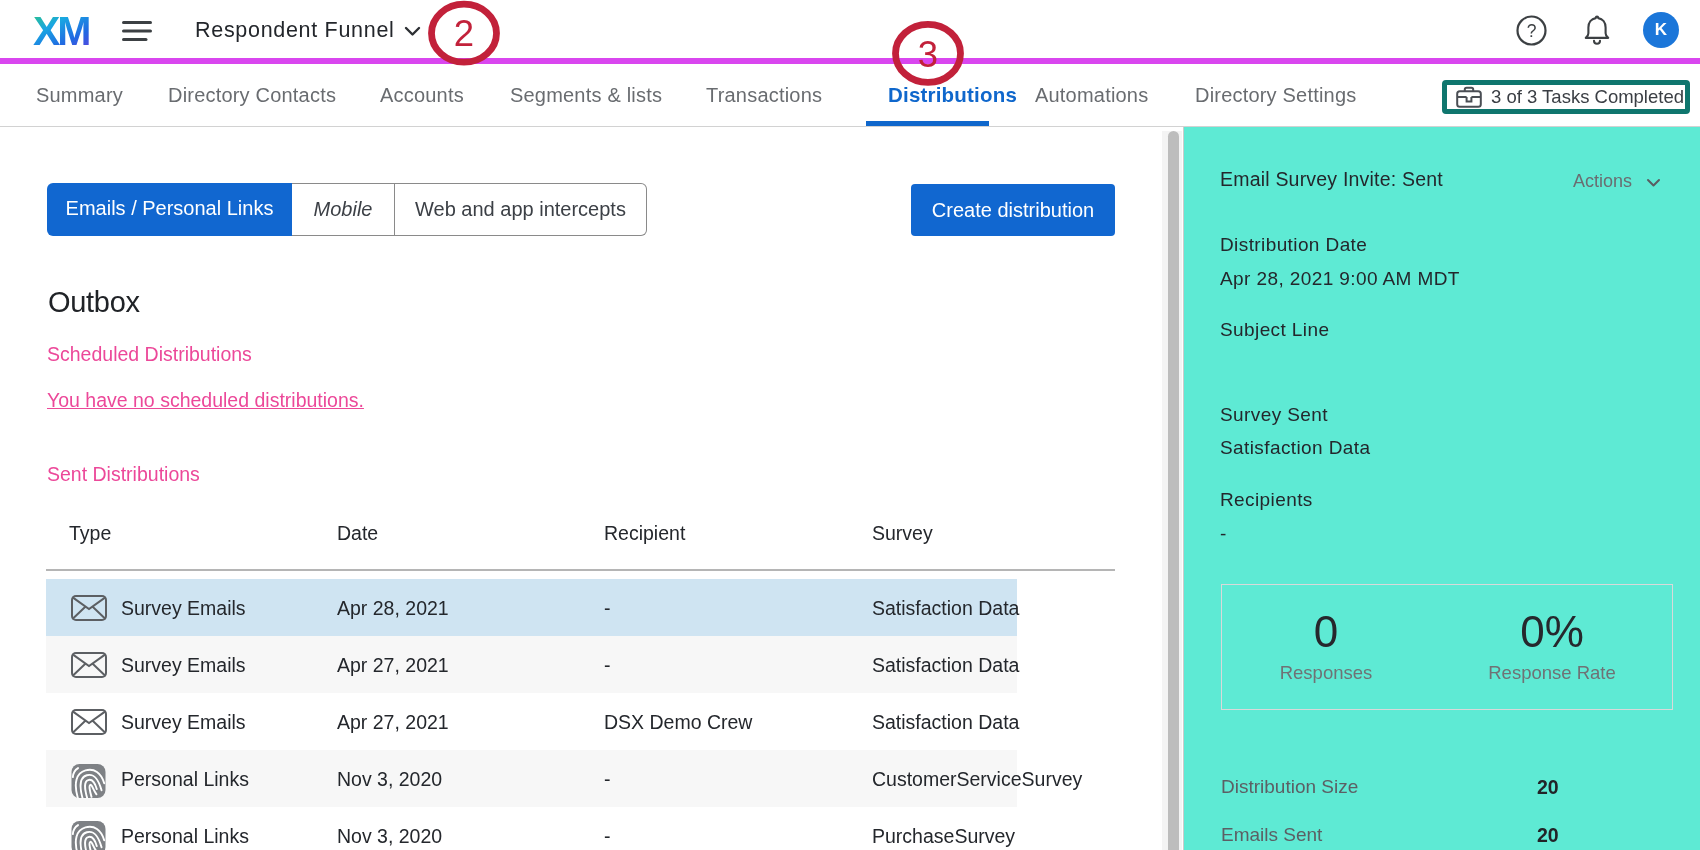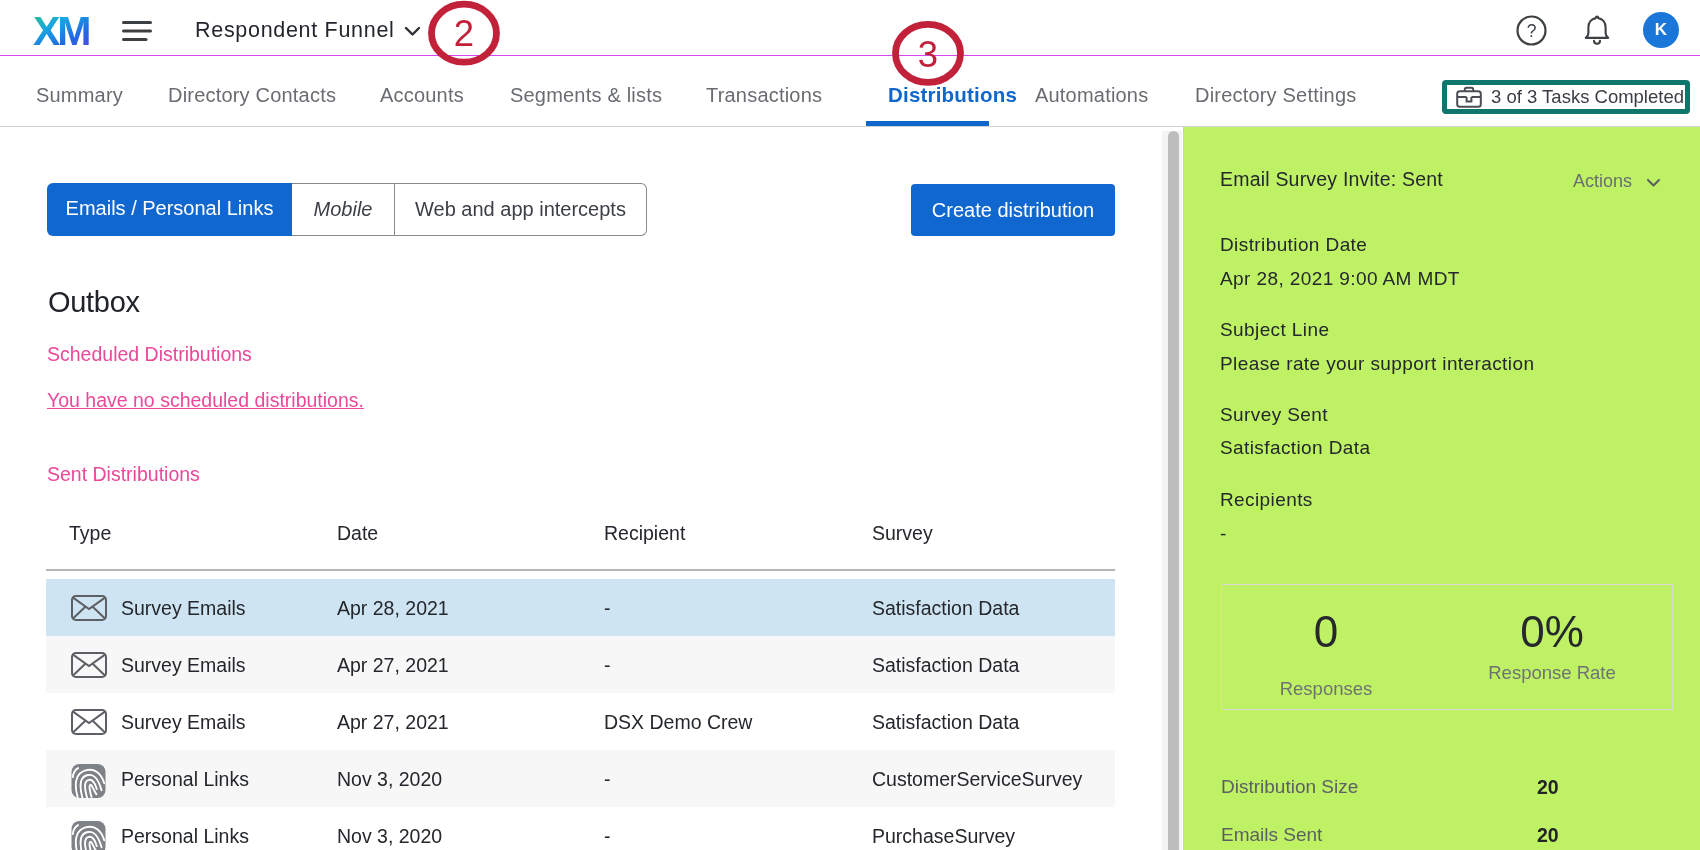--- a/index.html
+++ b/index.html
@@ -1,22 +1,22 @@
 <!DOCTYPE html>
 <html><head>
 <meta charset="utf-8">
 <style>
   * { margin:0; padding:0; box-sizing:border-box; }
   html,body { width:1700px; height:850px; overflow:hidden; background:#fff;
     font-family:"Liberation Sans", sans-serif; color:#24272c; }
   .abs { position:absolute; }
 
   
-  #header { position:absolute; left:0; top:0; width:1700px; height:56px;
-    background:#fff; border-bottom:1px solid #d946ef; }
+  #header { position:absolute; left:0; top:0; width:1700px; height:64px;
+    background:#fff; border-bottom:6px solid #d946ef; }
   #title { position:absolute; left:195px; top:18px; font-size:21.5px; letter-spacing:0.7px; font-weight:500; color:#23262b; }
   
   #nav { position:absolute; left:0; top:64px; width:1700px; height:63px;
     background:#fff; border-bottom:1px solid #d2d2d2; }
   .tab { position:absolute; top:0; height:62px; line-height:62px; font-size:20px; letter-spacing:0.2px; color:#696c70; white-space:nowrap; }
   .tab.active { color:#0f67cc; font-weight:700; font-size:20.5px; }
   #tabline { position:absolute; height:5px; background:#0f67cc; top:57px; }
 
   #tasksbtn { position:absolute; left:1442px; top:16px; width:248px; height:34px;
     border:5px solid #0f766e; border-radius:4px; background:#fff;
@@ -31,30 +31,30 @@
   #seg3 { left:395px; width:252px; color:#3c4046; border:1px solid #8a8a8a; border-left:none; border-radius:0 6px 6px 0; }
   #createbtn { position:absolute; left:911px; top:57px; width:204px; height:52px; line-height:52px;
     background:#1167d0; color:#fff; border-radius:4px; text-align:center; font-size:20px; }
 
   #outbox { position:absolute; left:48px; top:159px; font-size:29px; letter-spacing:-0.3px; color:#202327; }
   .p18 { position:absolute; left:47px; font-size:19.5px; color:#ec4899; }
 
   
   .hcell { position:absolute; top:395px; font-size:19.5px; color:#24272c; }
   #hline { position:absolute; left:46px; top:442px; width:1069px; height:2px; background:#b5b5b5; }
-  .row { position:absolute; left:46px; width:1069px; height:57px; }
+  .row { position:absolute; left:46px; width:971px; height:57px; }
   .rc { position:absolute; top:50%; transform:translateY(-50%); font-size:19.5px; color:#24272c; white-space:nowrap; }
   .icon { position:absolute; left:25px; top:50%; transform:translateY(-50%); }
 
   
   #sbtrack { position:absolute; left:1162px; top:4px; width:20px; height:719px; background:#f4f4f4; }
   #sbthumb { position:absolute; left:1168px; top:4px; width:11px; height:719px; background:#bdbdbd; border-radius:6px 6px 0 0; }
 
   
-  #panel { position:absolute; left:1184px; top:127px; width:516px; height:723px; background:#bef264; }
+  #panel { position:absolute; left:1184px; top:127px; width:516px; height:723px; background:#5eead4; }
   #panel .lab, #panel .val { position:absolute; left:36px; font-size:19px; letter-spacing:0.4px; color:#24272c; white-space:nowrap; }
   #statbox { position:absolute; left:37px; top:457px; width:452px; height:126px; border:1px solid #d9d9d9; }
   .statnum { position:absolute; top:22px; width:226px; text-align:center; font-size:44px; color:#26282d; }
   .statlab { position:absolute; top:77px; width:226px; text-align:center; font-size:18.5px; color:#6f7275; }
   .krow-l { position:absolute; left:37px; font-size:19px; color:#5c5f64; }
   .krow-v { position:absolute; left:353px; font-size:19.5px; font-weight:700; color:#222428; }
 </style>
 </head>
 <body>
 
@@ -223,30 +223,29 @@
 <div id="panel">
   <div class="abs" style="left:36px; top:41px; font-size:19.5px; letter-spacing:0.2px; font-weight:500; color:#24272c;">Email Survey Invite: Sent</div>
   <div class="abs" style="left:389px; top:44px; font-size:18px; color:#6a6d71;">Actions</div>
   <svg class="abs" style="left:462px; top:51px;" width="15" height="10" viewBox="0 0 15 10">
     <path d="M2 2 L7.5 7.5 L13 2" fill="none" stroke="#5a5d61" stroke-width="2" stroke-linecap="round" stroke-linejoin="round"></path>
   </svg>
 
   <div class="lab" style="top:107px;">Distribution Date</div>
   <div class="val" style="top:141px;">Apr 28, 2021 9:00 AM MDT</div>
   <div class="lab" style="top:192px;">Subject Line</div>
-  <div class="val" style="top:226px;">Please rate your support interaction</div>
   <div class="lab" style="top:277px;">Survey Sent</div>
   <div class="val" style="top:310px;">Satisfaction Data</div>
   <div class="lab" style="top:362px;">Recipients</div>
   <div class="val" style="top:396px;">-</div>
 
   <div id="statbox">
     <div class="statnum" style="left:-9px;">0</div>
     <div class="statnum" style="left:217px;">0%</div>
-    <div class="statlab" style="left:-9px;margin-top:16px;">Responses</div>
+    <div class="statlab" style="left:-9px;">Responses</div>
     <div class="statlab" style="left:217px;">Response Rate</div>
   </div>
 
   <div class="krow-l" style="top:649px;">Distribution Size</div>
   <div class="krow-v" style="top:649px;">20</div>
   <div class="krow-l" style="top:697px;">Emails Sent</div>
   <div class="krow-v" style="top:697px;">20</div>
 </div>
 
 <svg class="abs" style="left:424px; top:-3px;" width="80px" height="74px" viewBox="0 0 80 74">

